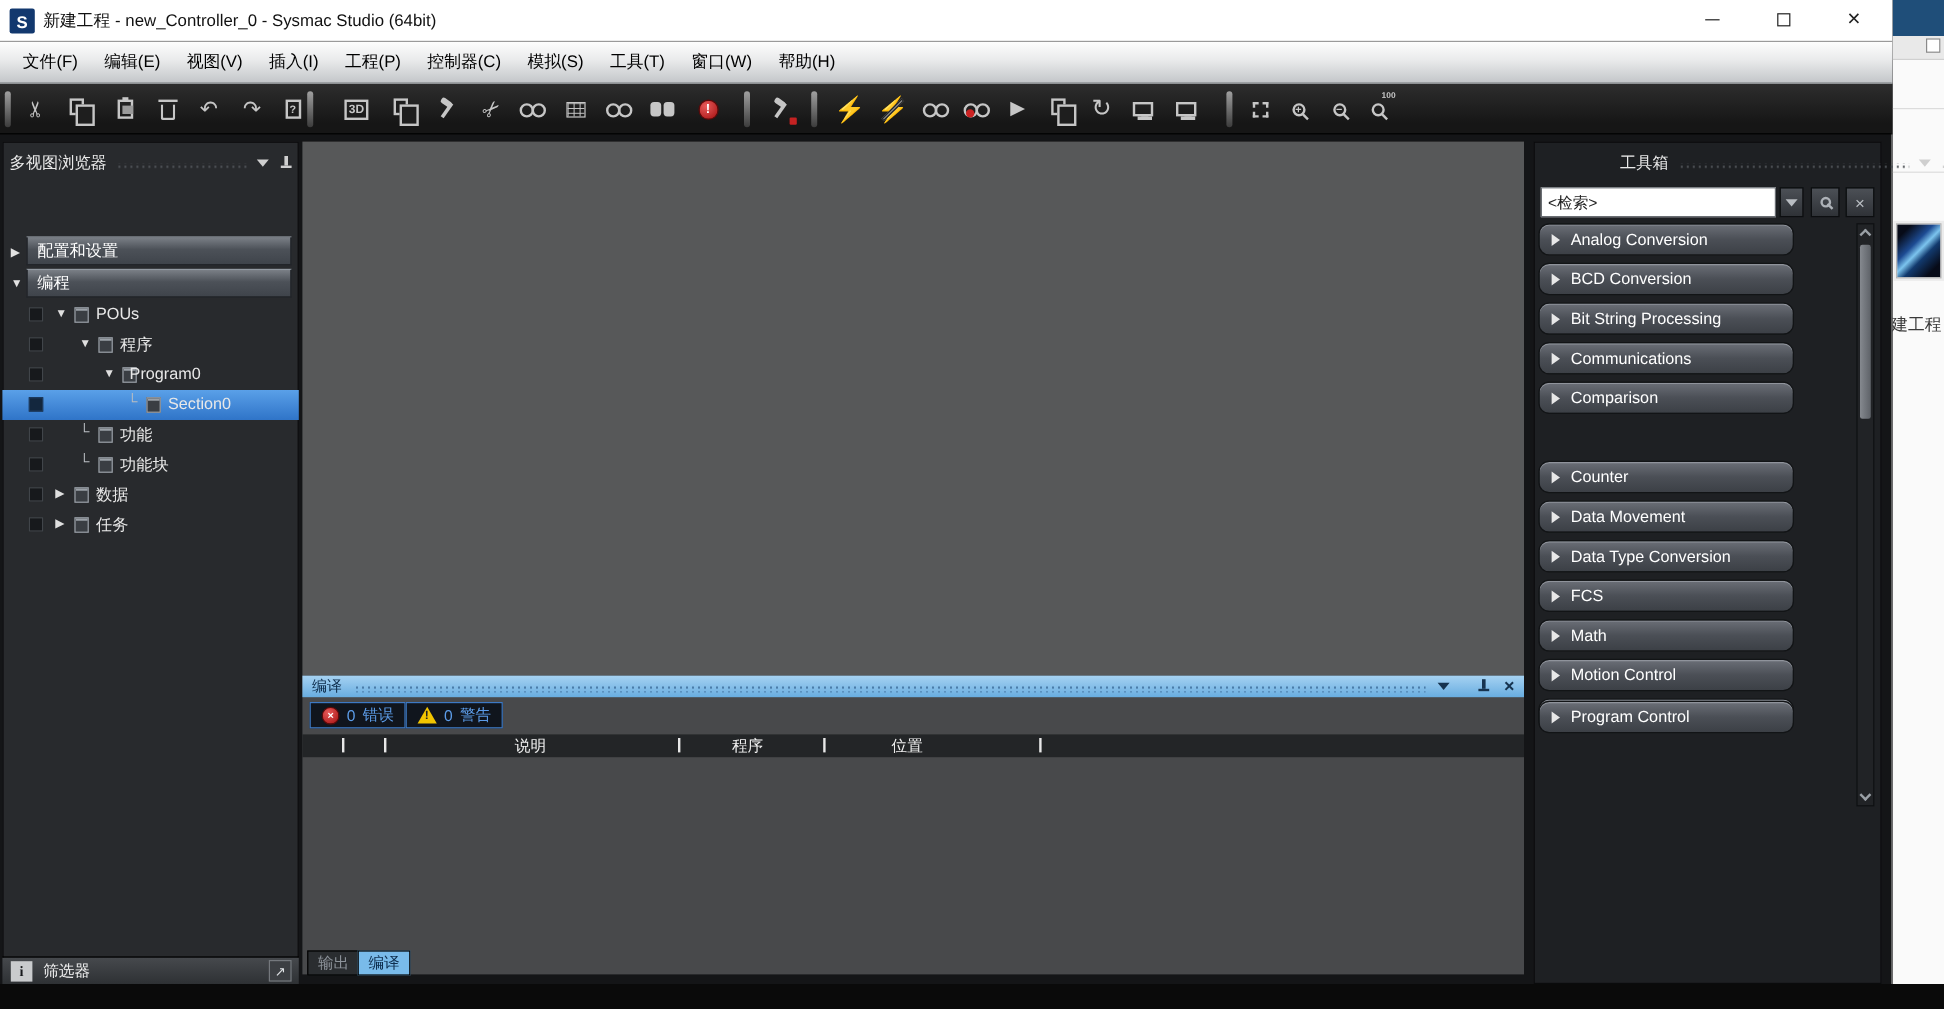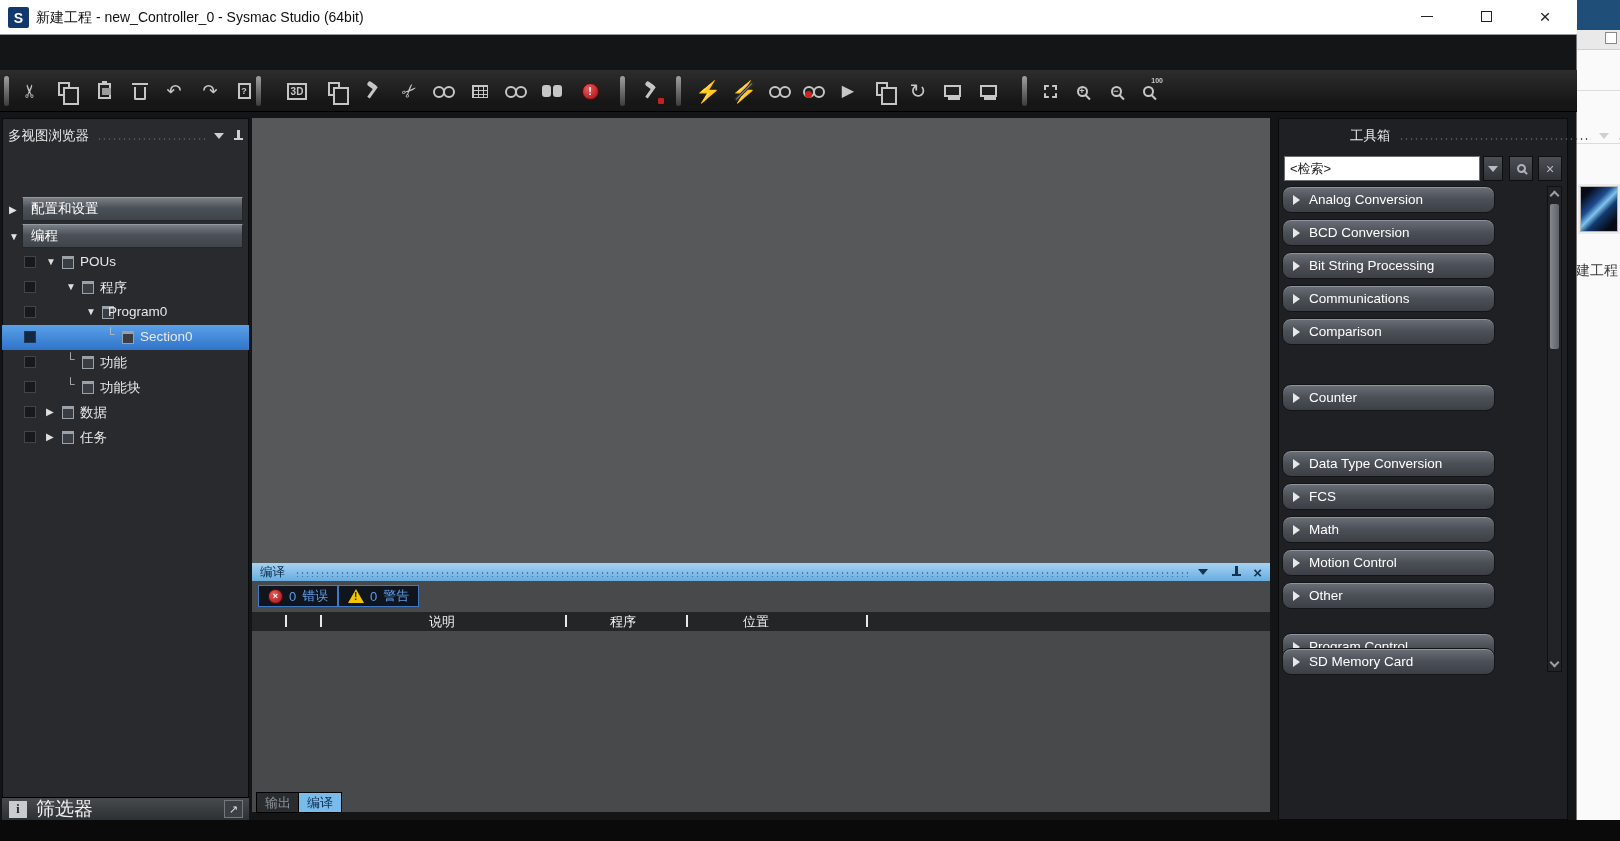--- a/index.html
+++ b/index.html
@@ -94,21 +94,21 @@
   .trow{position:absolute;left:2px;width:247px;height:25px;color:#e8e8e8;font-size:13.5px;}
   .trow.sel{background:linear-gradient(180deg,#5aa0e8,#2f74c8);}
   .t-chk{position:absolute;top:6px;width:12px;height:12px;background:#17191c;border:1px solid #41454a;}
   .trow.sel .t-chk{background:#13273e;border-color:#1d3a5c;}
   .t-arrow{position:absolute;top:7px;font-size:10px;color:#dfdfdf;line-height:1;}
   .t-elbow{position:absolute;top:3px;font-size:12px;color:#b9bdc2;line-height:1;}
   .t-ico{position:absolute;top:6px;width:12px;height:13px;border:1px solid #9ba1a8;background:#3a3e43;box-shadow:inset 0 2px 0 #9ba1a8;}
   .t-lbl{position:absolute;top:4px;white-space:nowrap;}
   .filterbar{left:2px;top:797px;width:247px;height:23px;background:linear-gradient(180deg,#46494d,#2e3134);border-top:1px solid #000;display:flex;align-items:center;}
   .info-box{width:18px;height:17px;margin-left:7px;background:#c9cbcd;color:#17191c;font-weight:bold;font-size:12px;display:flex;align-items:center;justify-content:center;font-family:"Liberation Serif",serif;}
-  .filter-lbl{color:#f0f0f0;font-size:19px;margin-left:9px;flex:1;}
+  .filter-lbl{color:#f0f0f0;font-size:13px;margin-left:9px;flex:1;}
   .pinbox{width:19px;height:18px;margin-right:6px;background:#3c3f43;border:1px solid #74787d;color:#dfe2e5;font-size:11px;display:flex;align-items:center;justify-content:center;}
 
   
   .canvas{left:252px;top:118px;width:1018px;height:445px;background:#575859;}
   .bpanel{left:252px;top:563px;width:1018px;height:249px;background:#48494b;}
   .bhead{left:0;top:0;width:1018px;height:18px;background:linear-gradient(180deg,#a6d2f2,#68ade0);display:flex;align-items:center;padding:0 8px;color:#0d2c4b;font-size:12.5px;}
   .bdots{flex:1;margin:3px 10px 0;height:6px;background-image:radial-gradient(#4779a6 1px,transparent 1.2px);background-size:5px 4px;}
   .bh-tri{width:0;height:0;border-left:5px solid transparent;border-right:5px solid transparent;border-top:6px solid #16334f;margin-right:14px;}
   .bh-close{color:#16334f;font-size:15px;font-weight:bold;margin-left:12px;line-height:1;}
   .badge{position:absolute;top:22px;height:22px;background:#10151d;border:1px solid #3d79c4;color:#5c9ce8;font-size:13px;display:flex;align-items:center;gap:6px;padding:0 9px;}
@@ -158,20 +158,32 @@
   <div class="ab wbtn wb-min">
       <span class="glyph-min"></span>
     </div>
   <div class="ab wbtn wb-max">
       <span class="glyph-max"></span>
     </div>
   <div class="ab wbtn wb-close">
       <span class="glyph-close">×</span>
     </div>
 
+  <div class="ab menubar">
+    <div class="menu-item">文件(F)</div>
+    <div class="menu-item">编辑(E)</div>
+    <div class="menu-item">视图(V)</div>
+    <div class="menu-item">插入(I)</div>
+    <div class="menu-item">工程(P)</div>
+    <div class="menu-item">控制器(C)</div>
+    <div class="menu-item">模拟(S)</div>
+    <div class="menu-item">工具(T)</div>
+    <div class="menu-item">窗口(W)</div>
+    <div class="menu-item">帮助(H)</div>
+  </div>
 
   <div class="ab toolbar"></div>
   <div class="ab tsep" style="left:4px"></div>
   <div class="ab tbtn" style="left:14px">
       <span class="tg" style="transform:rotate(-90deg)">✂</span>
     </div>
   <div class="ab tbtn" style="left:50px">
       <span class="ic-copy"></span>
     </div>
   <div class="ab tbtn" style="left:88px">
@@ -408,47 +420,47 @@
       <span>Communications</span>
     </div>
   <div class="cat" style="top:318px">
       <span class="cat-arrow"></span>
       <span>Comparison</span>
     </div>
   <div class="cat" style="top:384px">
       <span class="cat-arrow"></span>
       <span>Counter</span>
     </div>
+  <div class="cat" style="top:417px">
+      <span class="cat-arrow"></span>
+      <span>Data Movement</span>
+    </div>
   <div class="cat" style="top:450px">
       <span class="cat-arrow"></span>
       <span>Data Type Conversion</span>
     </div>
   <div class="cat" style="top:483px">
       <span class="cat-arrow"></span>
       <span>FCS</span>
     </div>
   <div class="cat" style="top:549px">
       <span class="cat-arrow"></span>
       <span>Motion Control</span>
     </div>
   <div class="cat" style="top:516px">
       <span class="cat-arrow"></span>
       <span>Math</span>
     </div>
   <div class="cat" style="top:582px">
       <span class="cat-arrow"></span>
       <span>Other</span>
     </div>
-  <div class="cat" style="top:633px">
+  <div class="cat" style="top:584px">
       <span class="cat-arrow"></span>
       <span>Program Control</span>
-    </div>
-  <div class="cat" style="top:648px">
-      <span class="cat-arrow"></span>
-      <span>SD Memory Card</span>
     </div>
 
   <div class="ab sbar">
     <span class="sb-chev sb-up"></span>
     <span class="sb-thumb"></span>
     <span class="sb-chev sb-down"></span>
   </div>
 
   <div class="ab bottom-black"></div>
 </div>

